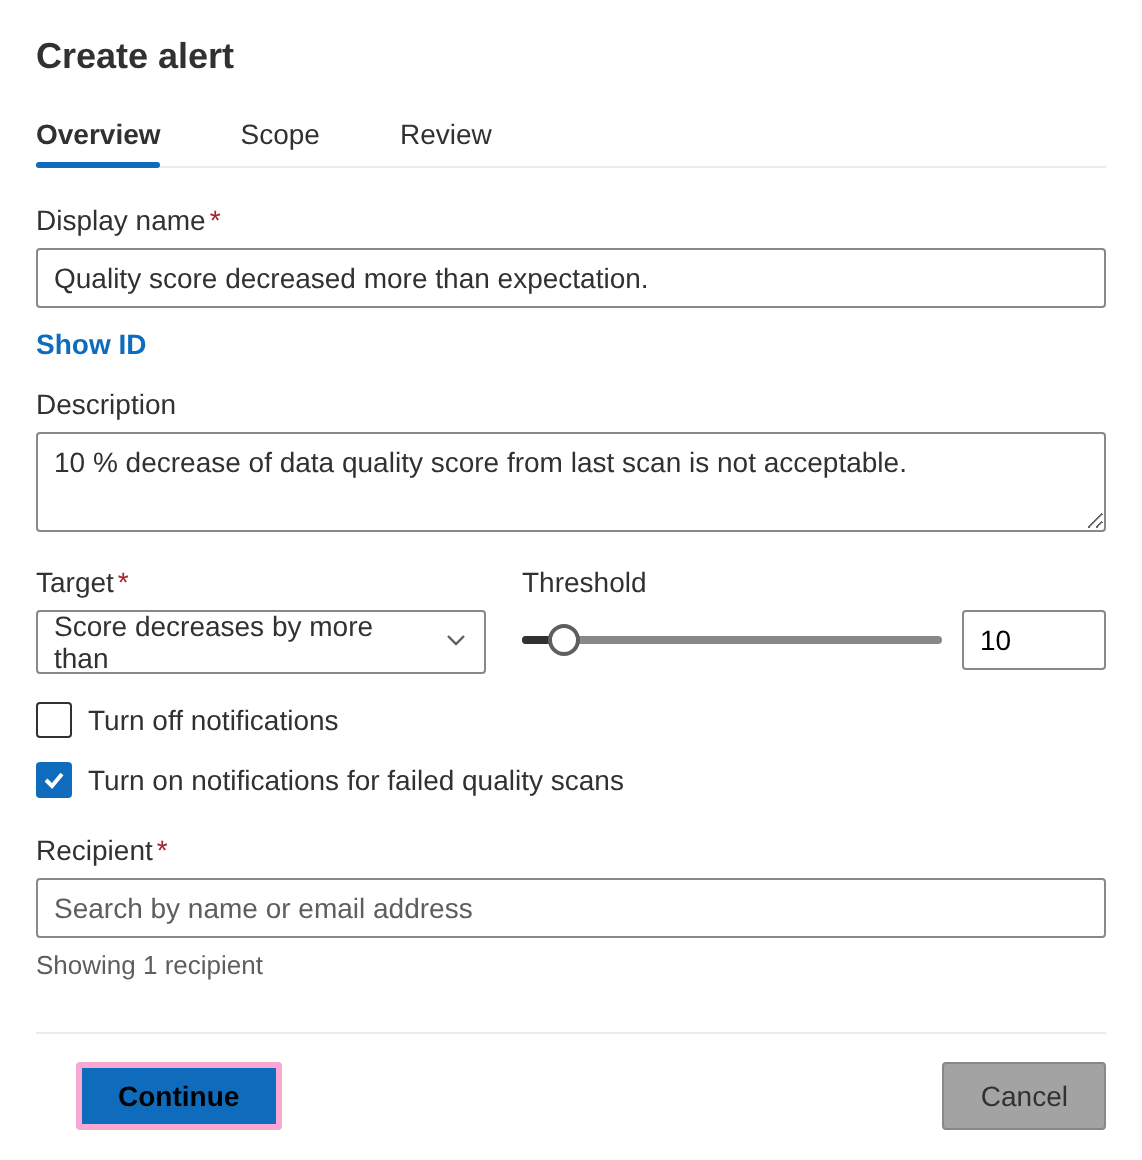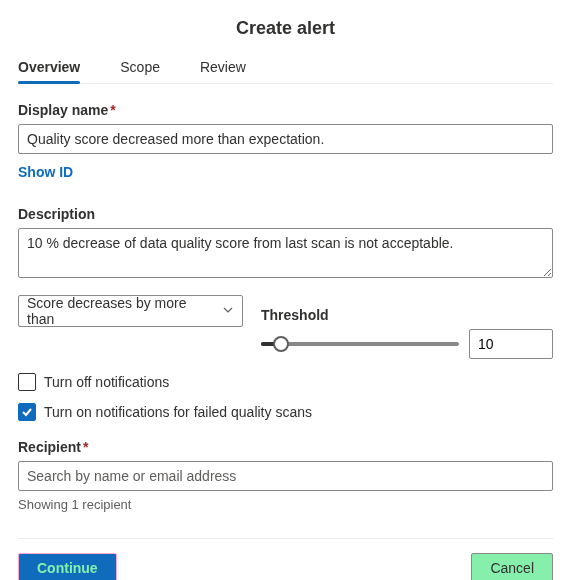--- a/index.html
+++ b/index.html
@@ -9,21 +9,20 @@
     font-family: "Segoe UI", -apple-system, sans-serif;
     font-size: 14px;
     color: #323130;
     width: 571px;
     background: #fff;
   }
   h2 {
     margin: 0 0 14px 0;
     font-size: 18px;
     font-weight: 600;
-    text-align: center;
   }
   .tabs {
     display: flex;
     gap: 40px;
     border-bottom: 1px solid #edebe9;
     margin-bottom: 18px;
   }
   .tab {
     padding: 6px 0 8px 0;
     cursor: pointer;
@@ -36,25 +35,24 @@
   }
   .tab.active::after {
     content: "";
     position: absolute;
     left: 0; right: 0; bottom: -1px;
     height: 3px;
     background: #0F6CBD;
     border-radius: 2px;
   }
   .field-label {
-    font-weight: 700;
+    font-weight: 400;
     font-size: 14px;
     margin-bottom: 6px;
     display: block;
-    margin-top: 12px;
   }
   .req { color: #a4262c; margin-left: 2px; }
   .text-input, .textarea, .select {
     width: 100%;
     border: 1px solid #8a8886;
     border-radius: 2px;
     padding: 6px 8px;
     font-size: 14px;
     font-family: inherit;
     color: #323130;
@@ -105,21 +103,21 @@
     top: 50%;
     left: 10%;
     transform: translate(-50%, -50%);
     width: 16px; height: 16px;
     border-radius: 50%;
     background: #fff;
     border: 2px solid #605e5c;
     cursor: grab;
   }
   .num-input {
-    width: 84px;
+    width: 72px;
     border: 1px solid #8a8886;
     border-radius: 2px;
     padding: 6px 8px;
     font-size: 14px;
     font-family: inherit;
   }
   .check-row {
     display: flex;
     align-items: center;
     gap: 8px;
@@ -151,26 +149,27 @@
   }
   .btn {
     padding: 6px 18px;
     border-radius: 2px;
     font-size: 14px;
     font-family: inherit;
     cursor: pointer;
   }
   .btn-primary {
     background: #0F6CBD;
-    color: #86efac;
-    border: 1px solid #f9a8d4;
-    font-weight: 600;
+    color: #000000;
+    border: 3px solid #f9a8d4;
+    font-weight: 600;
+    margin-left: 20px;
   }
   .btn-secondary {
-    background: #86efac;
+    background: #a3a3a3;
     color: #323130;
     border: 1px solid #8a8886;
   }
   .text-input::placeholder { color: #605e5c; }
 </style>
 </head>
 <body>
 
 
 
@@ -187,20 +186,23 @@
 </label>
 <input class="text-input" type="text" value="Quality score decreased more than expectation." style="">
 
 <span class="link">Show ID</span>
 
 <label class="field-label">Description</label>
 <textarea class="textarea" style="">10 % decrease of data quality score from last scan is not acceptable.</textarea>
 
 <div class="row" style="margin-top:14px;">
   <div class="col target">
+    <label class="field-label">
+      <span>Target</span><span class="req">*</span>
+    </label>
     <div class="select">
       <span>Score decreases by more than</span>
       <span class="chev">
         <svg width="12" height="12" viewBox="0 0 12 12">
             <path d="M2 4 L6 8 L10 4" stroke="#605e5c" stroke-width="1.2" fill="none"></path>
           </svg>
       </span>
     </div>
   </div>
   <div class="col">

